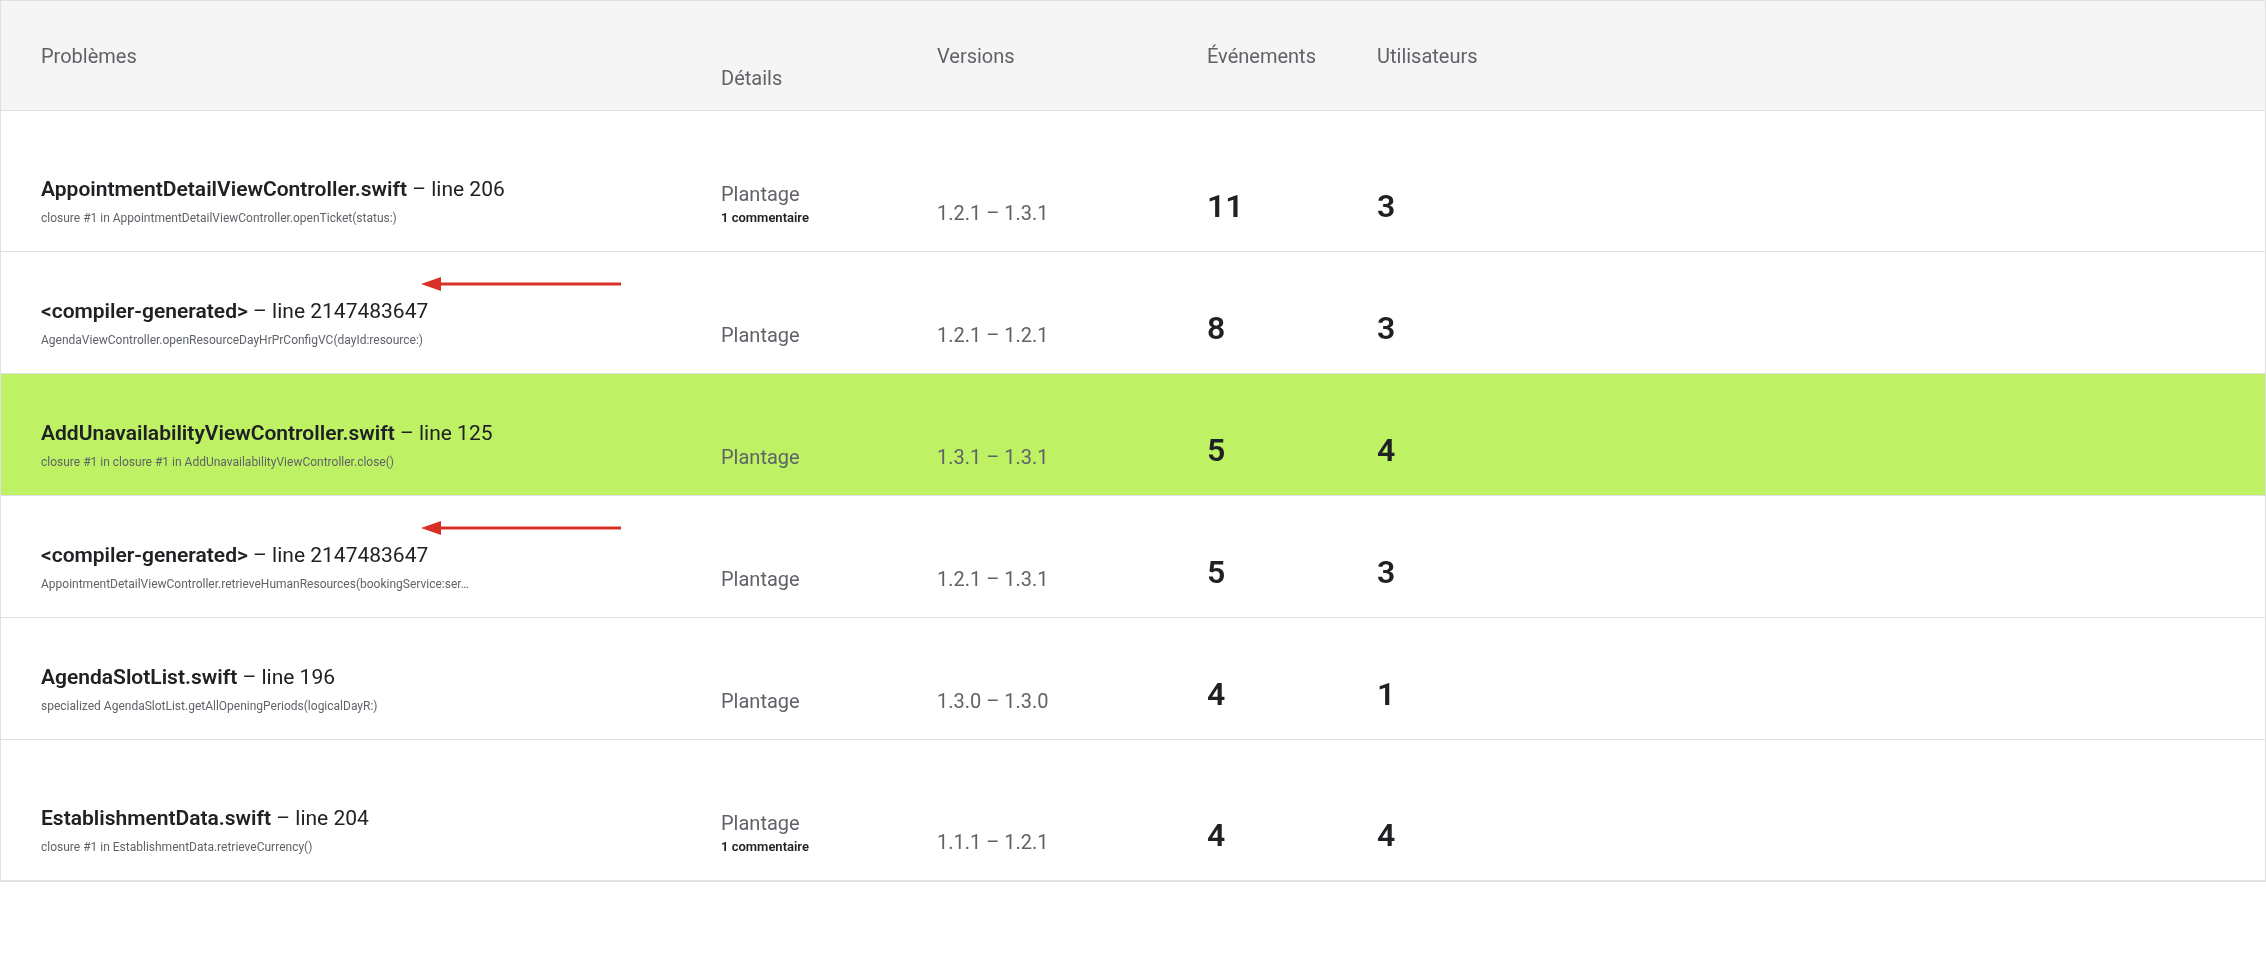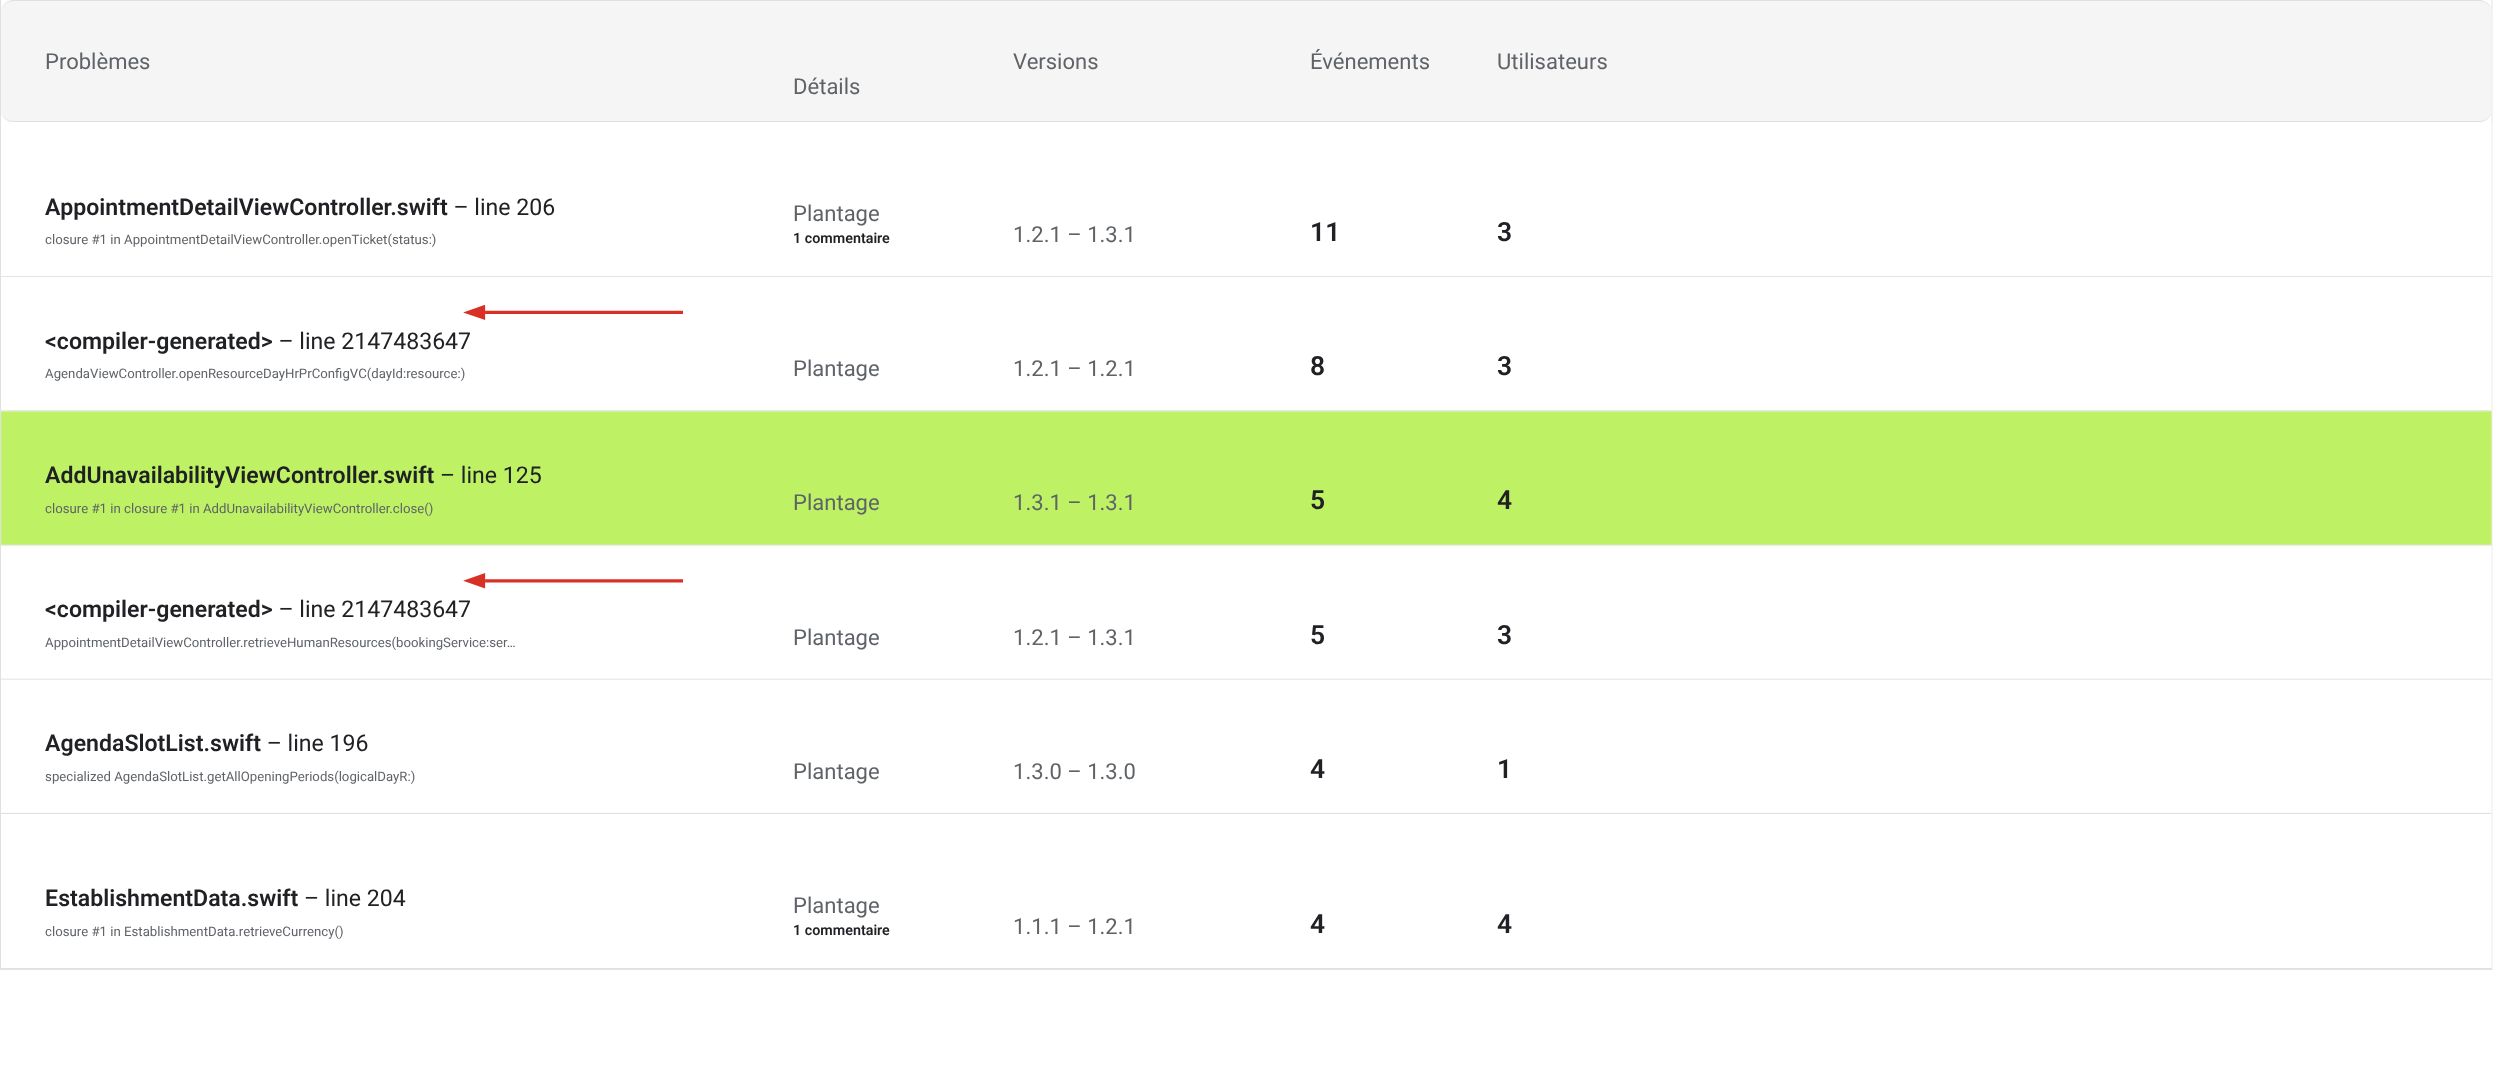--- a/index.html
+++ b/index.html
@@ -16,25 +16,24 @@
   }
   .header-row {
     display: flex;
     align-items: center;
     background: #f5f5f5;
     border-top: 1px solid #e0e0e0;
     border-bottom: 1px solid #e0e0e0;
     color: #5f6368;
     font-size: 20px;
     padding: 20px 0;
-    border-radius: 11px;
   }
   .col-problem { flex: 0 0 720px; padding-left: 40px; padding-right: 20px; }
   .col-details { flex: 0 0 200px; padding-right: 20px; margin-top: 45px; }
-  .col-versions{ flex: 0 0 270px; padding-right: 22px; }
+  .col-versions{ flex: 0 0 270px; padding-right: 22px; margin-left: 16px; }
   .col-events  { flex: 0 0 170px; padding-right: 24px; }
   .col-users   { flex: 1 1 auto; padding-right: 20px; }
 
   .row {
     display: flex;
     align-items: flex-end;
     border-bottom: 1px solid #e0e0e0;
     padding: 26px 0;
     background: #fff;
     cursor: pointer;
@@ -71,21 +70,21 @@
     font-weight: 600;
     font-size: 13px;
     margin-top: 4px;
   }
   .row .col-versions {
     color: #5f6368;
     font-size: 20px;
   }
   .row .col-events, .row .col-users {
     font-weight: 600;
-    font-size: 24px;
+    font-size: 32px;
     color: #202124;
   }
 
   .arrow {
     position: absolute;
     left: 420px;
     top: 22px;
     width: 200px;
     height: 20px;
     pointer-events: none;

